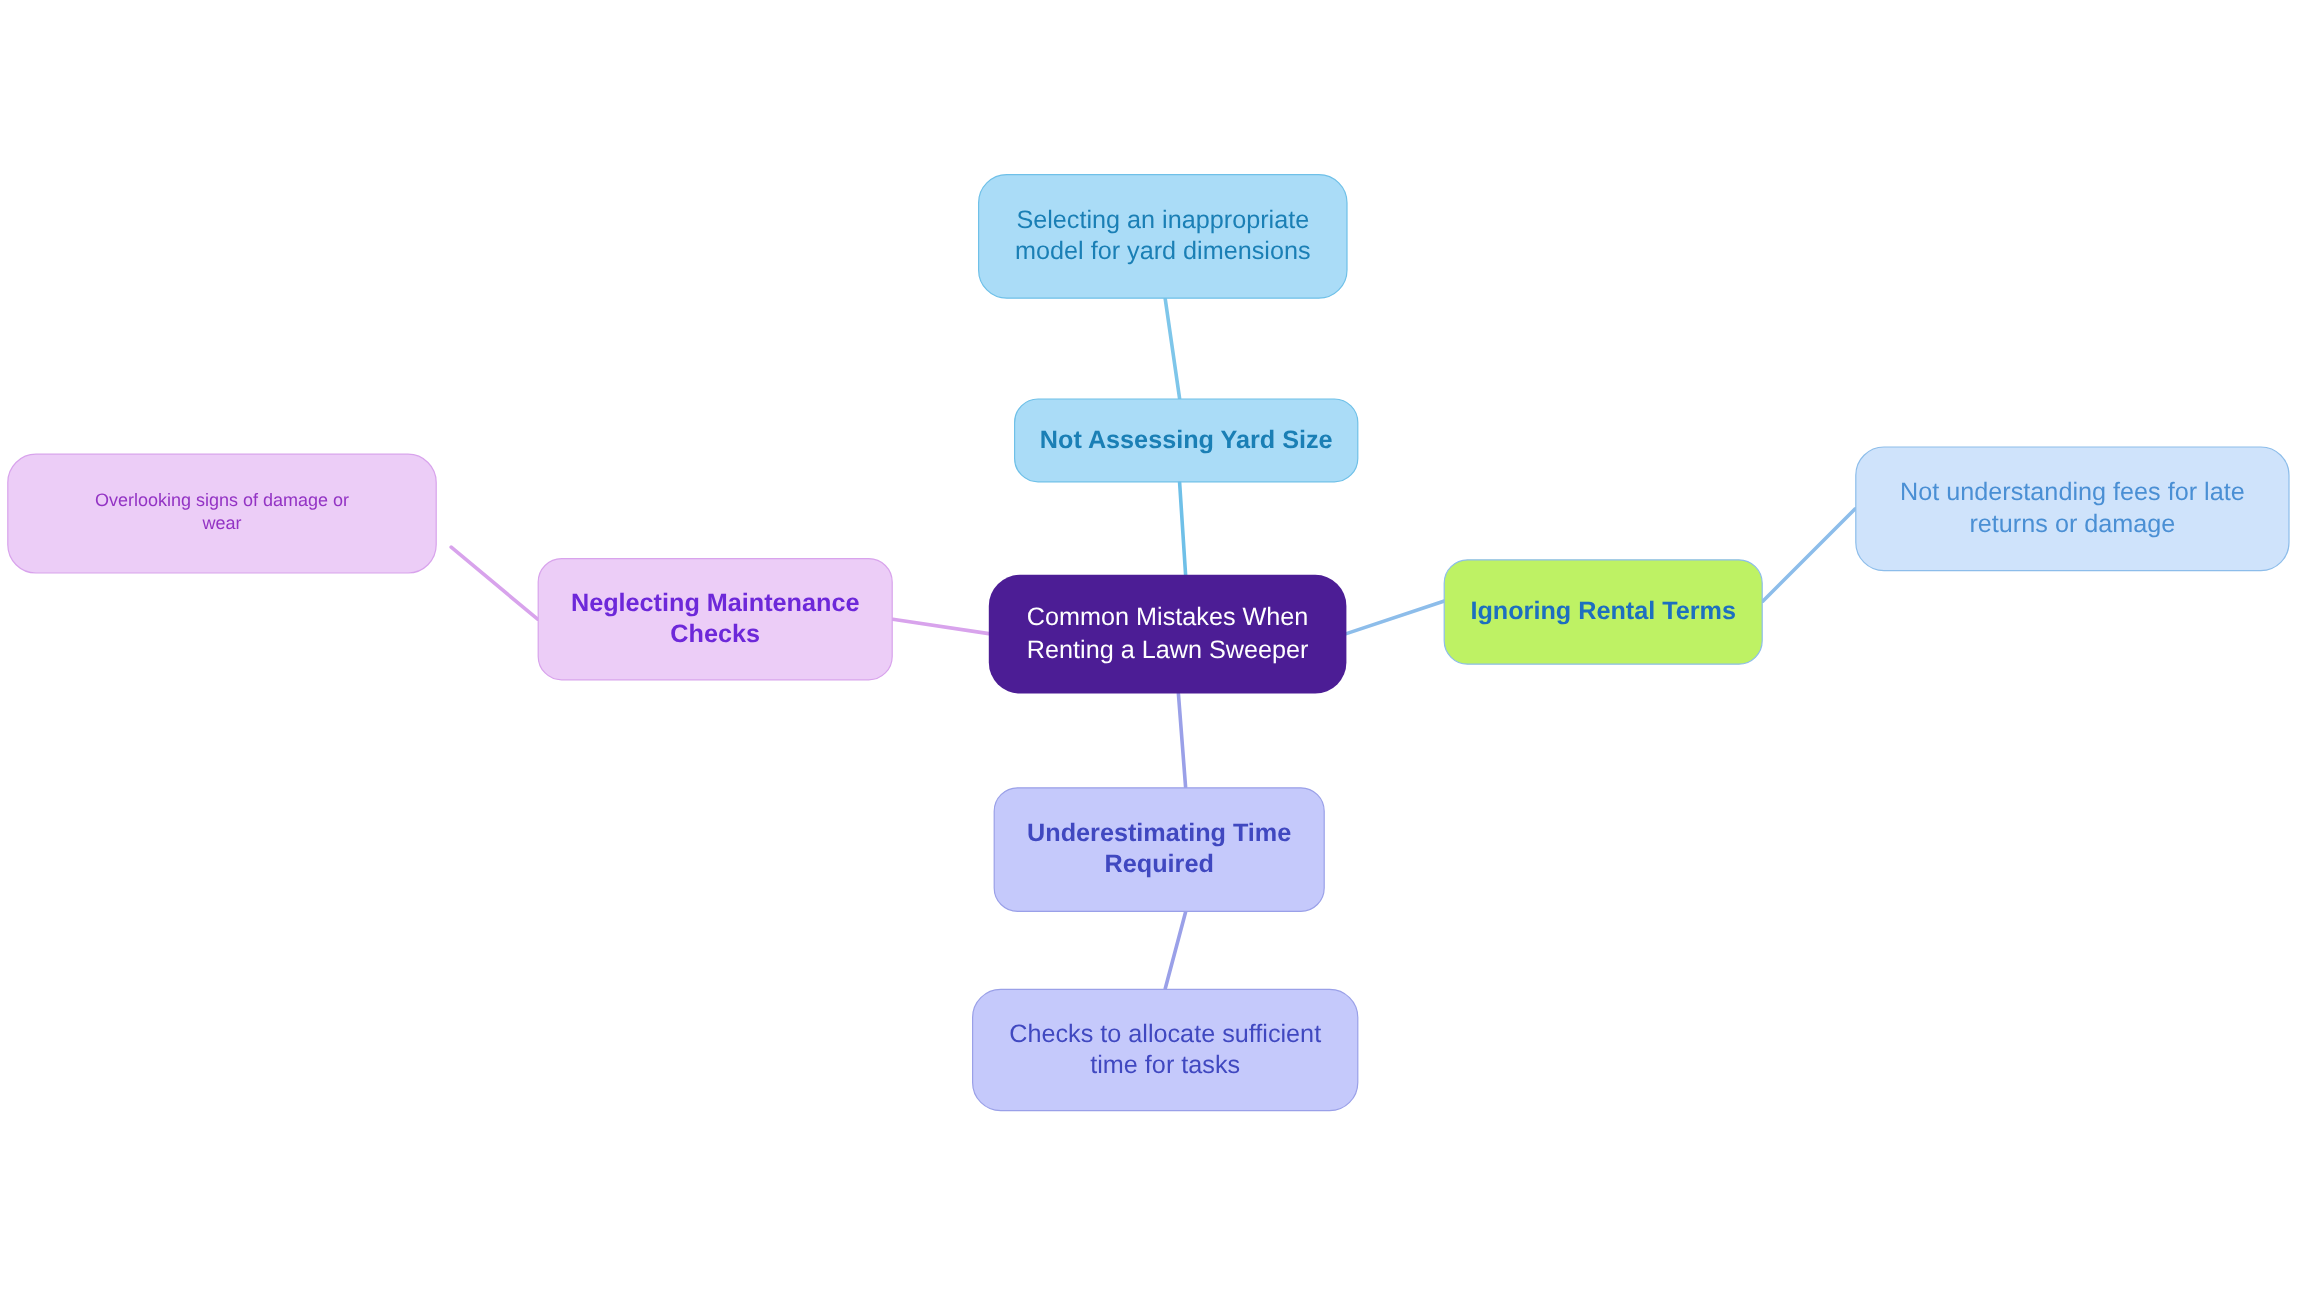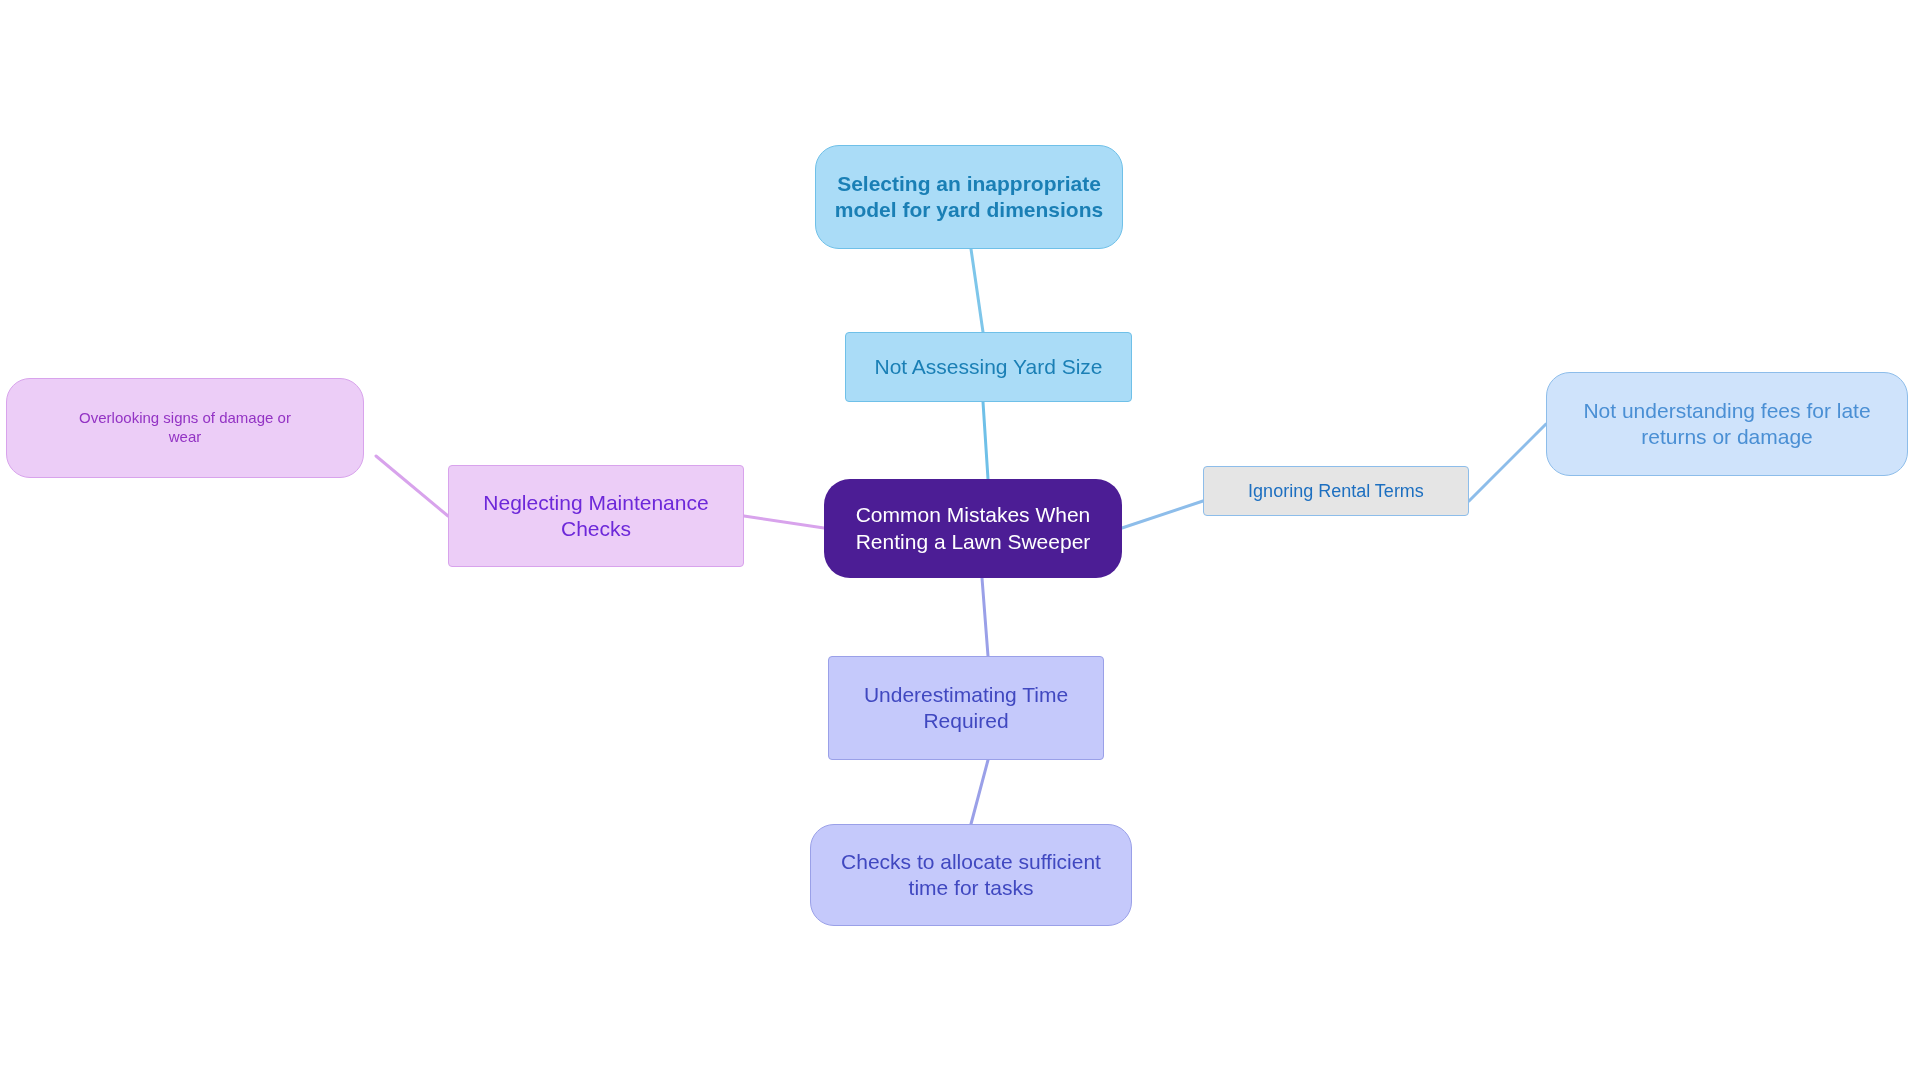--- a/index.html
+++ b/index.html
@@ -41,21 +41,22 @@
   .node .node-label {
     display: block;
     padding: 0 14px;
     white-space: pre-line;
   }
   .node-root {
     border-radius: 26px;
     border-width: 0;
   }
   .node-branch {
-    border-radius: 4px;
+    border-radius: 20px;
+    font-weight: bold;
   }
   .node-leaf {
     border-radius: 24px;
   }
 </style>
 </head>
 <body style="background: rgb(255, 255, 255);">
 
 <div id="mindmap-canvas" style="background: rgb(255, 255, 255);">
 
@@ -72,32 +73,32 @@
 
   <div id="node-layer">
       <div class="node node-leaf" style="left: 6px; top: 378px; width: 358px; height: 100px; background: rgb(236, 205, 247); color: rgb(147, 51, 196); border-color: rgb(216, 163, 236); font-size: 15px;">
         <span class="node-label">Overlooking signs of damage or
 wear</span>
       </div>
       <div class="node node-leaf" style="left: 810px; top: 824px; width: 322px; height: 102px; background: rgb(197, 201, 251); color: rgb(64, 72, 192); border-color: rgb(154, 160, 232); font-size: 21px;">
         <span class="node-label">Checks to allocate sufficient
 time for tasks</span>
       </div>
-      <div class="node node-leaf" style="left: 815px; top: 145px; width: 308px; height: 104px; background: rgb(170, 220, 247); color: rgb(26, 127, 181); border-color: rgb(111, 192, 232); font-size: 21px; font-weight: bold;">
+      <div class="node node-leaf" style="left: 815px; top: 145px; width: 308px; height: 104px; background: rgb(170, 220, 247); color: rgb(26, 127, 181); border-color: rgb(111, 192, 232); font-size: 21px;">
         <span class="node-label">Selecting an inappropriate
 model for yard dimensions</span>
       </div>
       <div class="node node-branch" style="left: 845px; top: 332px; width: 287px; height: 70px; background: rgb(170, 220, 247); color: rgb(26, 127, 181); border-color: rgb(111, 192, 232); font-size: 21px;">
         <span class="node-label">Not Assessing Yard Size</span>
       </div>
       <div class="node node-leaf" style="left: 1546px; top: 372px; width: 362px; height: 104px; background: rgb(207, 227, 251); color: rgb(74, 143, 212); border-color: rgb(141, 189, 234); font-size: 21px;">
         <span class="node-label">Not understanding fees for late
 returns or damage</span>
       </div>
-      <div class="node node-branch" style="left: 1203px; top: 466px; width: 266px; height: 50px; background: #e5e5e5; color: rgb(29, 111, 192); border-color: rgb(141, 189, 234); font-size: 18px;">
+      <div class="node node-branch" style="left: 1203px; top: 466px; width: 266px; height: 88px; background: #bef264; color: rgb(29, 111, 192); border-color: rgb(141, 189, 234); font-size: 21px;">
         <span class="node-label">Ignoring Rental Terms</span>
       </div>
       <div class="node node-branch" style="left: 828px; top: 656px; width: 276px; height: 104px; background: rgb(197, 201, 251); color: rgb(64, 72, 192); border-color: rgb(154, 160, 232); font-size: 21px;">
         <span class="node-label">Underestimating Time
 Required</span>
       </div>
       <div class="node node-branch" style="left: 448px; top: 465px; width: 296px; height: 102px; background: rgb(236, 205, 247); color: #6d28d9; border-color: rgb(216, 163, 236); font-size: 21px;">
         <span class="node-label">Neglecting Maintenance
 Checks</span>
       </div>

